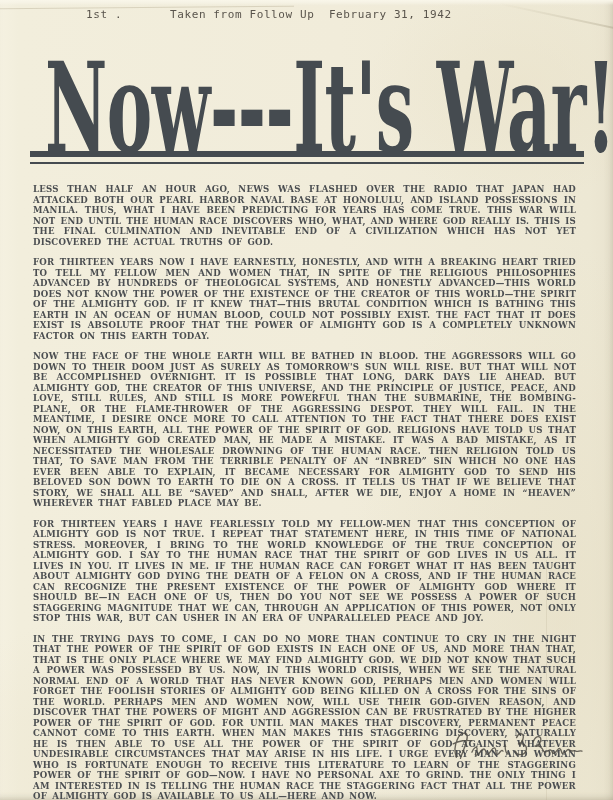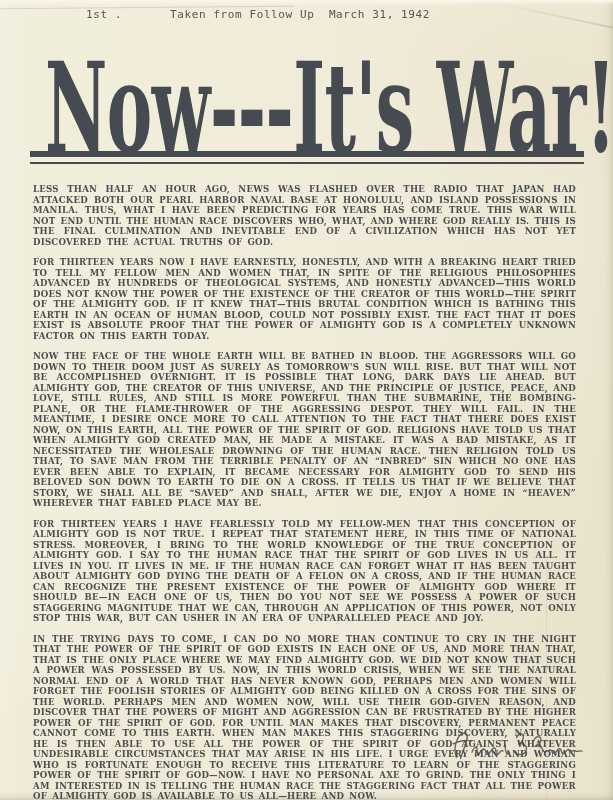--- a/index.html
+++ b/index.html
@@ -74,21 +74,21 @@
 
 <div class="page">
 
   <div class="paper-edge-top"></div>
   <div class="paper-crease-top"></div>
   <div class="paper-crease-corner"></div>
   <div class="paper-crease-side"></div>
 
   <div class="typed-note">
     <span class="edition">1st .</span>
-    <span class="source">Taken from Follow Up  March 31, 1942</span>
+    <span class="source">Taken from Follow Up  February 31, 1942</span>
   </div>
 
   <h1 class="headline"><span class="headline-inner">Now---It's War!</span></h1>
 
   <div class="rule-thick"></div>
   <div class="rule-thin"></div>
 
   <div class="body-text">
       <p>LESS THAN HALF AN HOUR AGO, NEWS WAS FLASHED OVER THE RADIO THAT JAPAN HAD ATTACKED BOTH OUR PEARL HARBOR NAVAL BASE AT HONOLULU, AND ISLAND POSSESSIONS IN MANILA. THUS, WHAT I HAVE BEEN PREDICTING FOR YEARS HAS COME TRUE. THIS WAR WILL NOT END UNTIL THE HUMAN RACE DISCOVERS WHO, WHAT, AND WHERE GOD REALLY IS. THIS IS THE FINAL CULMINATION AND INEVITABLE END OF A CIVILIZATION WHICH HAS NOT YET DISCOVERED THE ACTUAL TRUTHS OF GOD.</p>
       <p>FOR THIRTEEN YEARS NOW I HAVE EARNESTLY, HONESTLY, AND WITH A BREAKING HEART TRIED TO TELL MY FELLOW MEN AND WOMEN THAT, IN SPITE OF THE RELIGIOUS PHILOSOPHIES ADVANCED BY HUNDREDS OF THEOLOGICAL SYSTEMS, AND HONESTLY ADVANCED—THIS WORLD DOES NOT KNOW THE POWER OF THE EXISTENCE OF THE CREATOR OF THIS WORLD—THE SPIRIT OF THE ALMIGHTY GOD. IF IT KNEW THAT—THIS BRUTAL CONDITION WHICH IS BATHING THIS EARTH IN AN OCEAN OF HUMAN BLOOD, COULD NOT POSSIBLY EXIST. THE FACT THAT IT DOES EXIST IS ABSOLUTE PROOF THAT THE POWER OF ALMIGHTY GOD IS A COMPLETELY UNKNOWN FACTOR ON THIS EARTH TODAY.</p>

